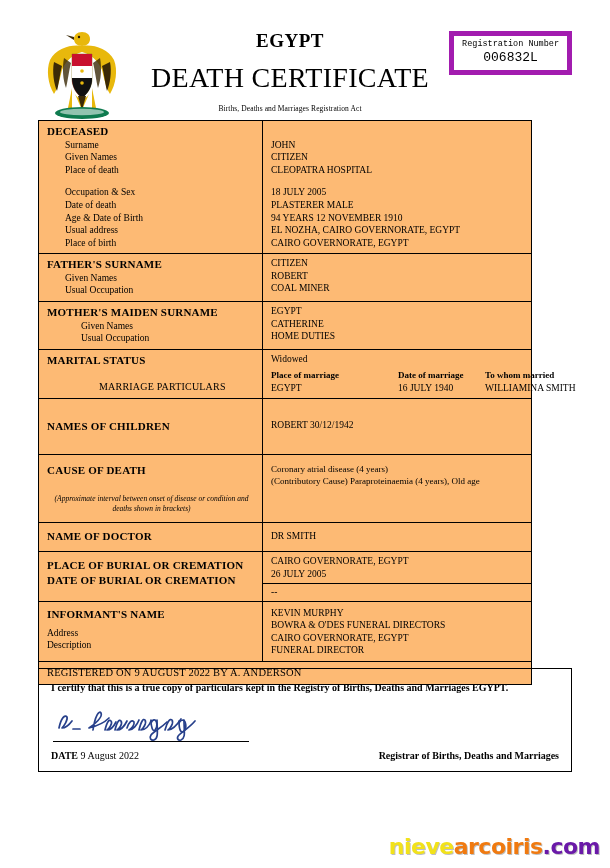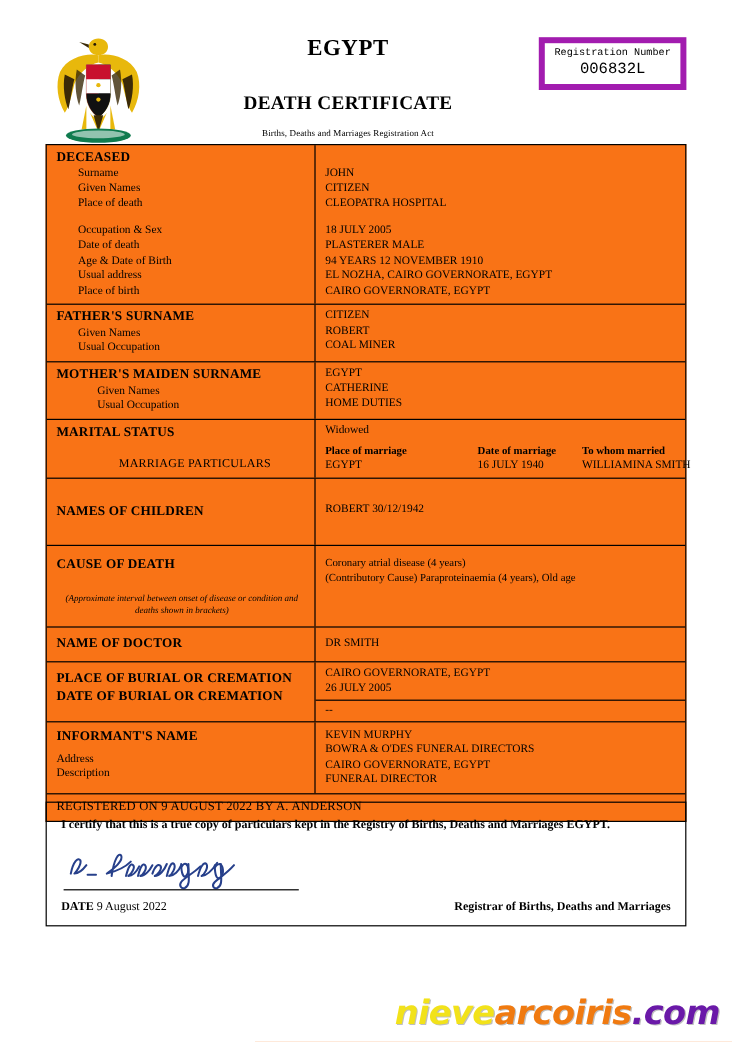--- a/index.html
+++ b/index.html
@@ -37,24 +37,24 @@
     width: 300px;
     text-align: center;
   }
   .title-country {
     font-size: 19px;
     font-weight: bold;
     letter-spacing: 0.5px;
     line-height: 1.2;
   }
   .title-main {
-    font-size: 16px;
-    font-weight: bold;
+    font-size: 28px;
+    font-weight: normal;
     letter-spacing: 0.3px;
-    margin-top: 24px;
+    margin-top: 8px;
     line-height: 1.2;
     white-space: nowrap;
   }
   .title-act {
     font-size: 7.5px;
     margin-top: 10px;
     letter-spacing: 0.1px;
   }
   .regbox {
     position: absolute;
@@ -74,23 +74,23 @@
     font-size: 13px;
     line-height: 1.25;
     margin-top: 1px;
   }
 
   
   .cert-table {
     position: absolute;
     left: 38px;
     top: 120px;
-    width: 534px;
+    width: 494px;
     border: 1.5px solid #000;
-    background: #f97316;
+    background: #fdba74;
   }
   .row {
     display: flex;
     border-bottom: 1.2px solid #000;
   }
   .row:last-child { border-bottom: none; }
   .col-l {
     width: 224px;
     flex: 0 0 224px;
     border-right: 1.2px solid #000;
@@ -217,26 +217,25 @@
     font-size: 10px;
     font-weight: bold;
   }
 
   
   .watermark {
     position: absolute;
     right: 10px;
     bottom: 10px;
     font-family: "DejaVu Sans", sans-serif;
-    font-size: 28px;
+    font-size: 22px;
     font-weight: bold;
     letter-spacing: -0.5px;
     line-height: 1;
     text-shadow: 1px 1px 0 rgba(0,0,0,0.25);
-    font-style: italic;
   }
 </style>
 </head>
 <body>
 
 <div class="header">
 
   <div class="emblem">
     <svg viewBox="0 0 80 96" width="80" height="96" xmlns="http://www.w3.org/2000/svg">
 

